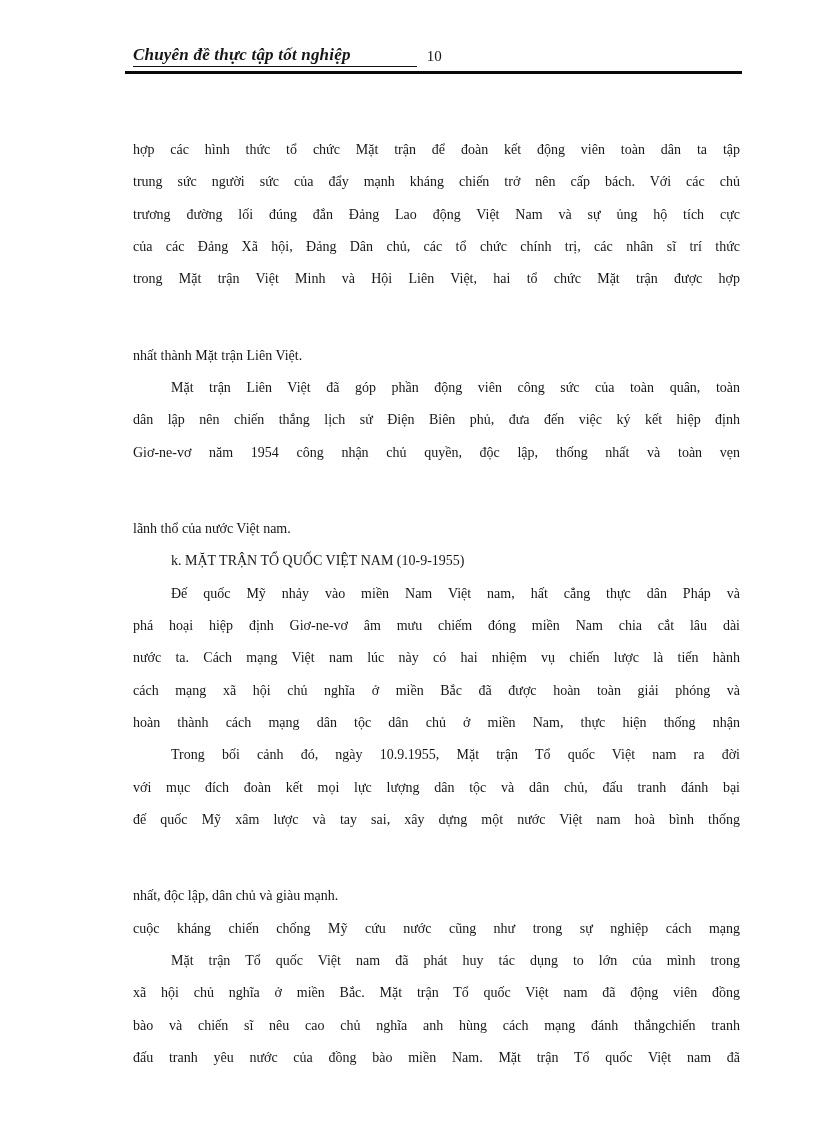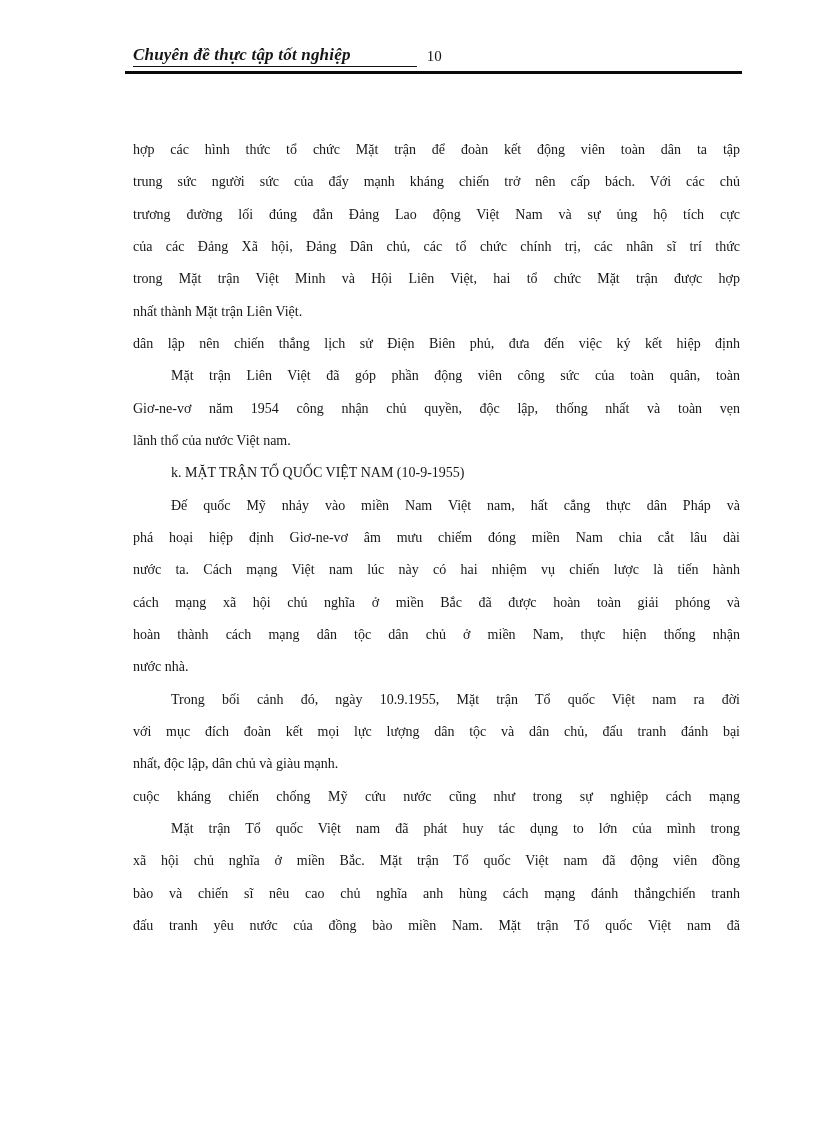--- a/index.html
+++ b/index.html
@@ -50,21 +50,21 @@
   .doc-body {
     margin-top: 60px;
     font-size: 14px;
     line-height: 32.33px;
   }
   .para { margin: 0; }
   .line {
     text-align: justify;
     text-align-last: justify;
   }
-  .line.end { text-align-last: left; }
+  .line.end { text-align-last: left; margin-top: 44px; }
   .line.first { text-indent: 38px; }
   .line.heading { text-align-last: left; }
 </style>
 </head>
 <body>
 
 <div class="page">
 
   <header class="header-line">
     <span class="header-title">Chuyên đề thực tập tốt nghiệp</span>
@@ -80,45 +80,45 @@
       <div class="line">hợp các hình thức tổ chức Mặt trận để đoàn kết động viên toàn dân ta tập</div>
       <div class="line">trung sức người sức của đẩy mạnh kháng chiến trở nên cấp bách. Với các chủ</div>
       <div class="line">trương đường lối đúng đắn Đảng Lao động Việt Nam và sự ủng hộ tích cực</div>
       <div class="line">của các Đảng Xã hội, Đảng Dân chủ, các tổ chức chính trị, các nhân sĩ trí thức</div>
       <div class="line">trong Mặt trận Việt Minh và Hội Liên Việt, hai tổ chức Mặt trận được hợp</div>
       <div class="line end">nhất thành Mặt trận Liên Việt.</div>
     <p></p>
 
     <p class="para">
       </p>
+      <div class="line first">Mặt trận Liên Việt đã góp phần động viên công sức của toàn quân, toàn</div>
       <div class="line">dân lập nên chiến thắng lịch sử Điện Biên phủ, đưa đến việc ký kết hiệp định</div>
-      <div class="line first">Mặt trận Liên Việt đã góp phần động viên công sức của toàn quân, toàn</div>
       <div class="line">Giơ-ne-vơ năm 1954 công nhận chủ quyền, độc lập, thống nhất và toàn vẹn</div>
       <div class="line end">lãnh thổ của nước Việt nam.</div>
     <p></p>
 
     <p class="para">
       </p>
       <div class="line first heading">k. MẶT TRẬN TỔ QUỐC VIỆT NAM (10-9-1955)</div>
     <p></p>
 
     <p class="para">
       </p>
       <div class="line first">Đế quốc Mỹ nhảy vào miền Nam Việt nam, hất cẳng thực dân Pháp và</div>
       <div class="line">phá hoại hiệp định Giơ-ne-vơ âm mưu chiếm đóng miền Nam chia cắt lâu dài</div>
       <div class="line">nước ta. Cách mạng Việt nam lúc này có hai nhiệm vụ chiến lược là tiến hành</div>
       <div class="line">cách mạng xã hội chủ nghĩa ở miền Bắc đã được hoàn toàn giải phóng và</div>
       <div class="line">hoàn thành cách mạng dân tộc dân chủ ở miền Nam, thực hiện thống nhận</div>
-      <div class="line end">nước nhà.</div>
     <p></p>
 
     <p class="para">
       </p>
       <div class="line first">Trong bối cảnh đó, ngày 10.9.1955, Mặt trận Tổ quốc Việt nam ra đời</div>
       <div class="line">với mục đích đoàn kết mọi lực lượng dân tộc và dân chủ, đấu tranh đánh bại</div>
+      <div class="line">đế quốc Mỹ xâm lược và tay sai, xây dựng một nước Việt nam hoà bình thống</div>
       <div class="line end">nhất, độc lập, dân chủ và giàu mạnh.</div>
     <p></p>
 
     <p class="para">
       </p>
       <div class="line">cuộc kháng chiến chống Mỹ cứu nước cũng như trong sự nghiệp cách mạng</div>
       <div class="line first">Mặt trận Tổ quốc Việt nam đã phát huy tác dụng to lớn của mình trong</div>
       <div class="line">xã hội chủ nghĩa ở miền Bắc. Mặt trận Tổ quốc Việt nam đã động viên đồng</div>
       <div class="line">bào và chiến sĩ nêu cao chủ nghĩa anh hùng cách mạng đánh thắngchiến tranh</div>
       <div class="line">đấu tranh yêu nước của đồng bào miền Nam. Mặt trận Tổ quốc Việt nam đã</div>

